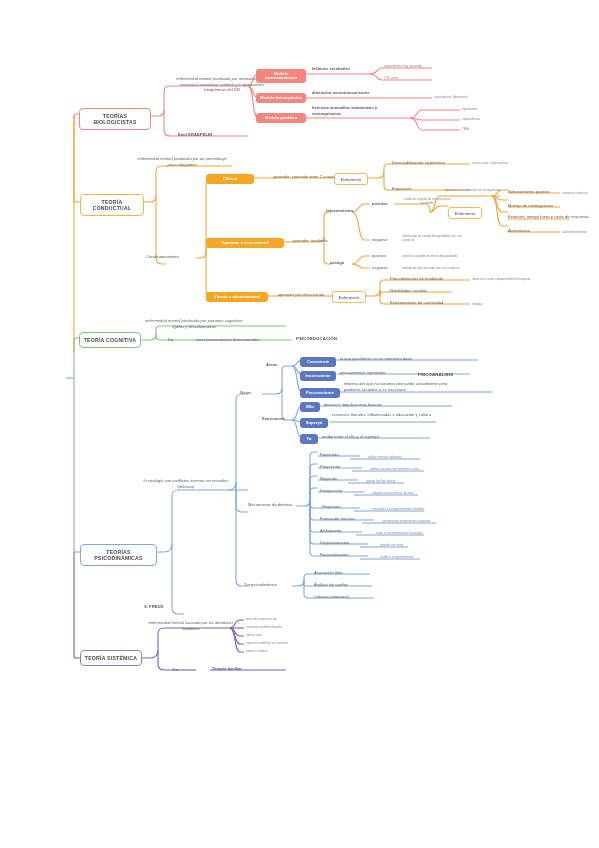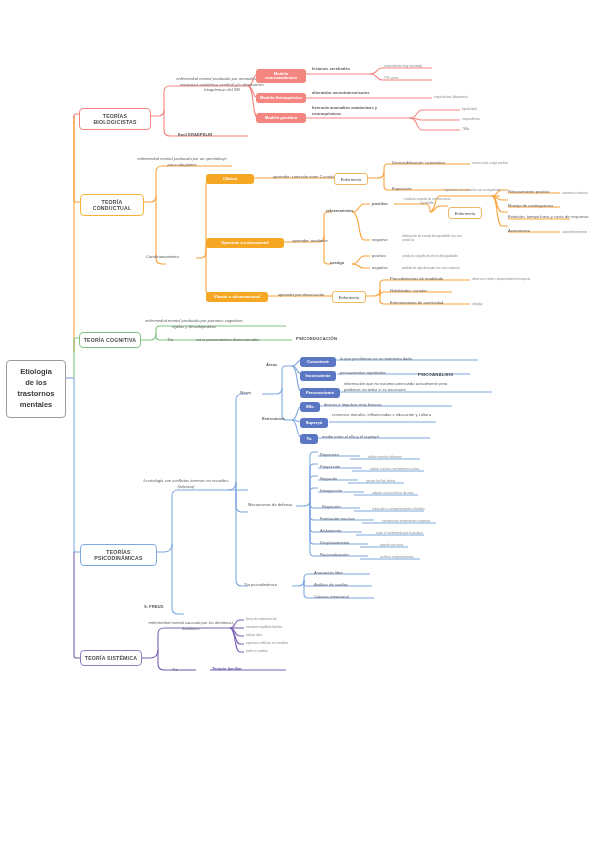--- a/index.html
+++ b/index.html
@@ -192,23 +192,20 @@
       <path d="M170 670 H196" stroke="#7a62b5"></path>
       <path d="M230 628 C236 628 234 620 240 620 H244" stroke="#7a62b5"></path>
       <path d="M230 628 C236 628 234 628 240 628 H244" stroke="#7a62b5"></path>
       <path d="M230 628 C236 628 234 636 240 636 H244" stroke="#7a62b5"></path>
       <path d="M230 628 C236 628 234 644 240 644 H244" stroke="#7a62b5"></path>
       <path d="M230 628 C236 628 234 652 240 652 H244" stroke="#7a62b5"></path>
       <path d="M210 670 H286" stroke="#7a62b5"></path>
     </g>
   </svg>
 
-  <div class="node root">
-    <span>Etiología<br>de los<br>trastornos<br>mentales</span>
-  </div>
 
   <div class="node l1 red" style="left:79px;top:108px;width:72px;">
     <span>TEORÍAS BIOLOGICISTAS</span>
   </div>
   <div class="node t center i" style="left:176px;top:76px;width:92px;">enfermedad mental producida por anomalías en la estructura anatómica cerebral y/o alteraciones bioquímicas del SN</div>
   <div class="node t b" style="left:178px;top:132px;width:80px;font-size:4.2px;">Emil KRAEPELIN</div>
 
   <div class="node pill red" style="left:256px;top:69px;width:50px;">Modelo neuroanatómico</div>
   <div class="node t b" style="left:312px;top:66px;width:60px;">lesiones cerebrales</div>
   <div class="node t mini" style="left:384px;top:64px;width:60px;">esquizofrenia muy avanzada</div>

